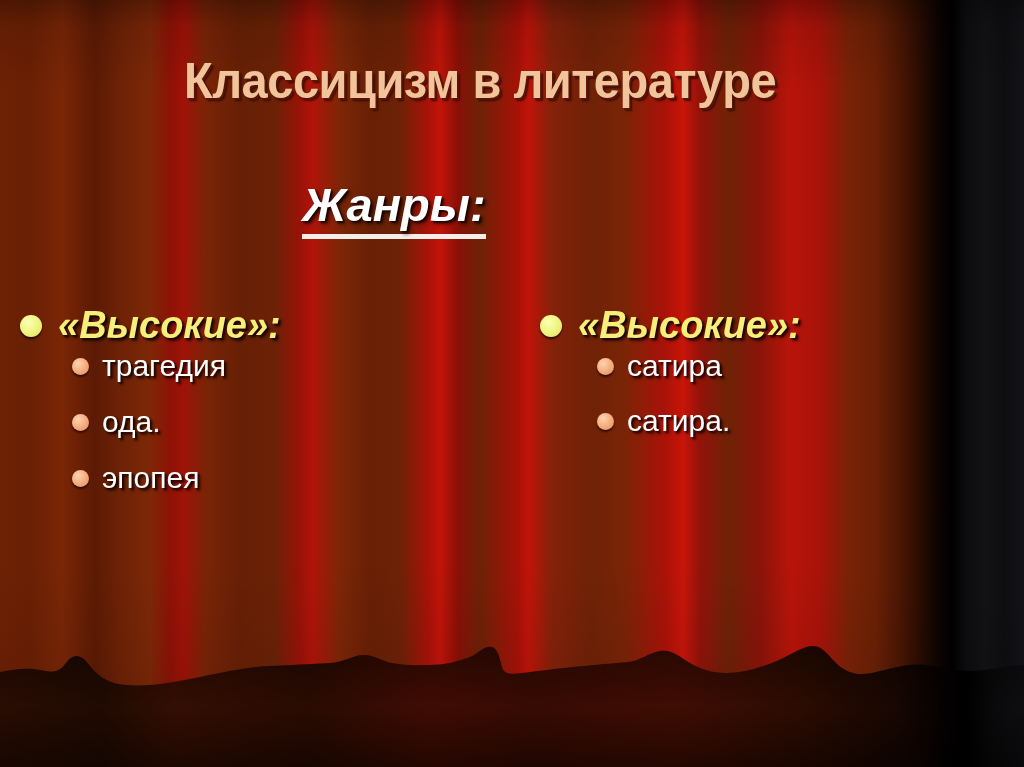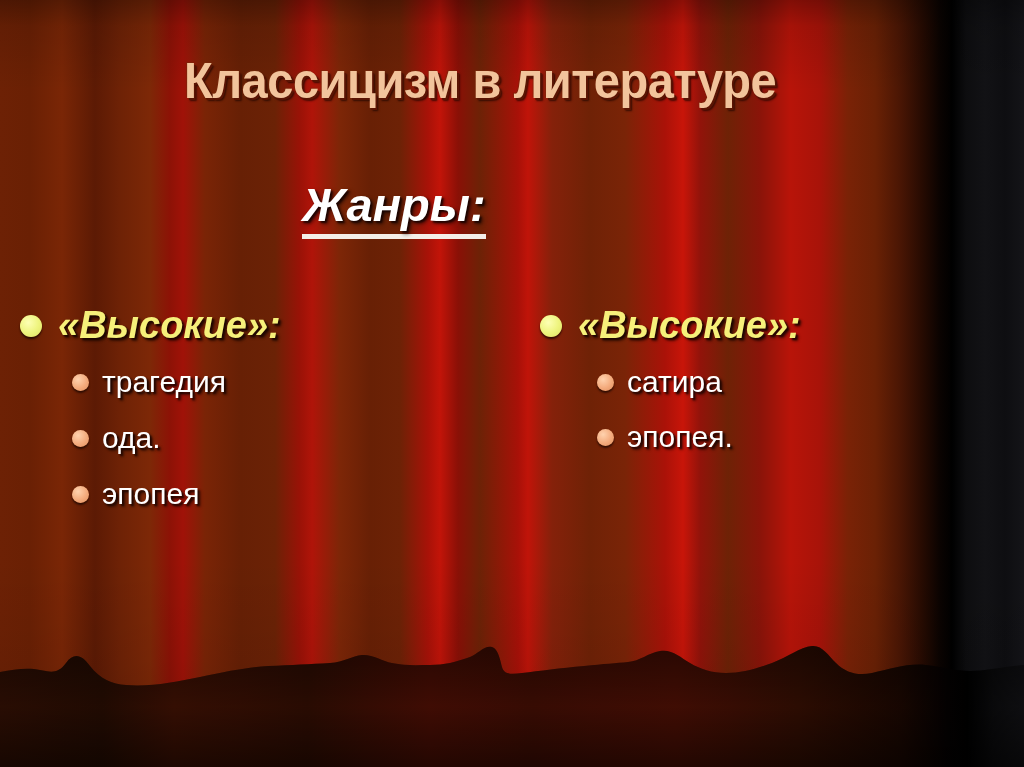--- a/index.html
+++ b/index.html
@@ -153,21 +153,21 @@
   }
   .group-head-label {
     font-size: 38px;
     font-weight: bold;
     font-style: italic;
     color: #f6f07a;
     text-shadow: 2px 2px 2px rgba(25,4,0,0.9), 3px 3px 3px rgba(0,0,0,0.45);
     white-space: nowrap;
   }
 
-  .sub-list { margin-top: 18px; padding-left: 52px; }
+  .sub-list { margin-top: 2px; padding-left: 52px; }
   .sub-item {
     display: flex;
     align-items: center;
     gap: 13px;
     margin-bottom: 22px;
   }
   .bullet-sub {
     width: 17px; height: 17px;
     border-radius: 50%;
     background: radial-gradient(circle at 36% 32%, #ffd2ae 0%, #f3aa7c 55%, #e0905f 100%);
@@ -278,18 +278,18 @@
       <span class="bullet-main"></span>
       <span class="group-head-label">«Высокие»:</span>
     </div>
     <div class="sub-list">
       <div class="sub-item">
         <span class="bullet-sub"></span>
         <span class="sub-label">сатира</span>
       </div>
       <div class="sub-item">
         <span class="bullet-sub"></span>
-        <span class="sub-label">эпопея.</span>
+        <span class="sub-label">сатира.</span>
       </div>
     </div>
   </div>
 
 </div>
 
 </body></html>

